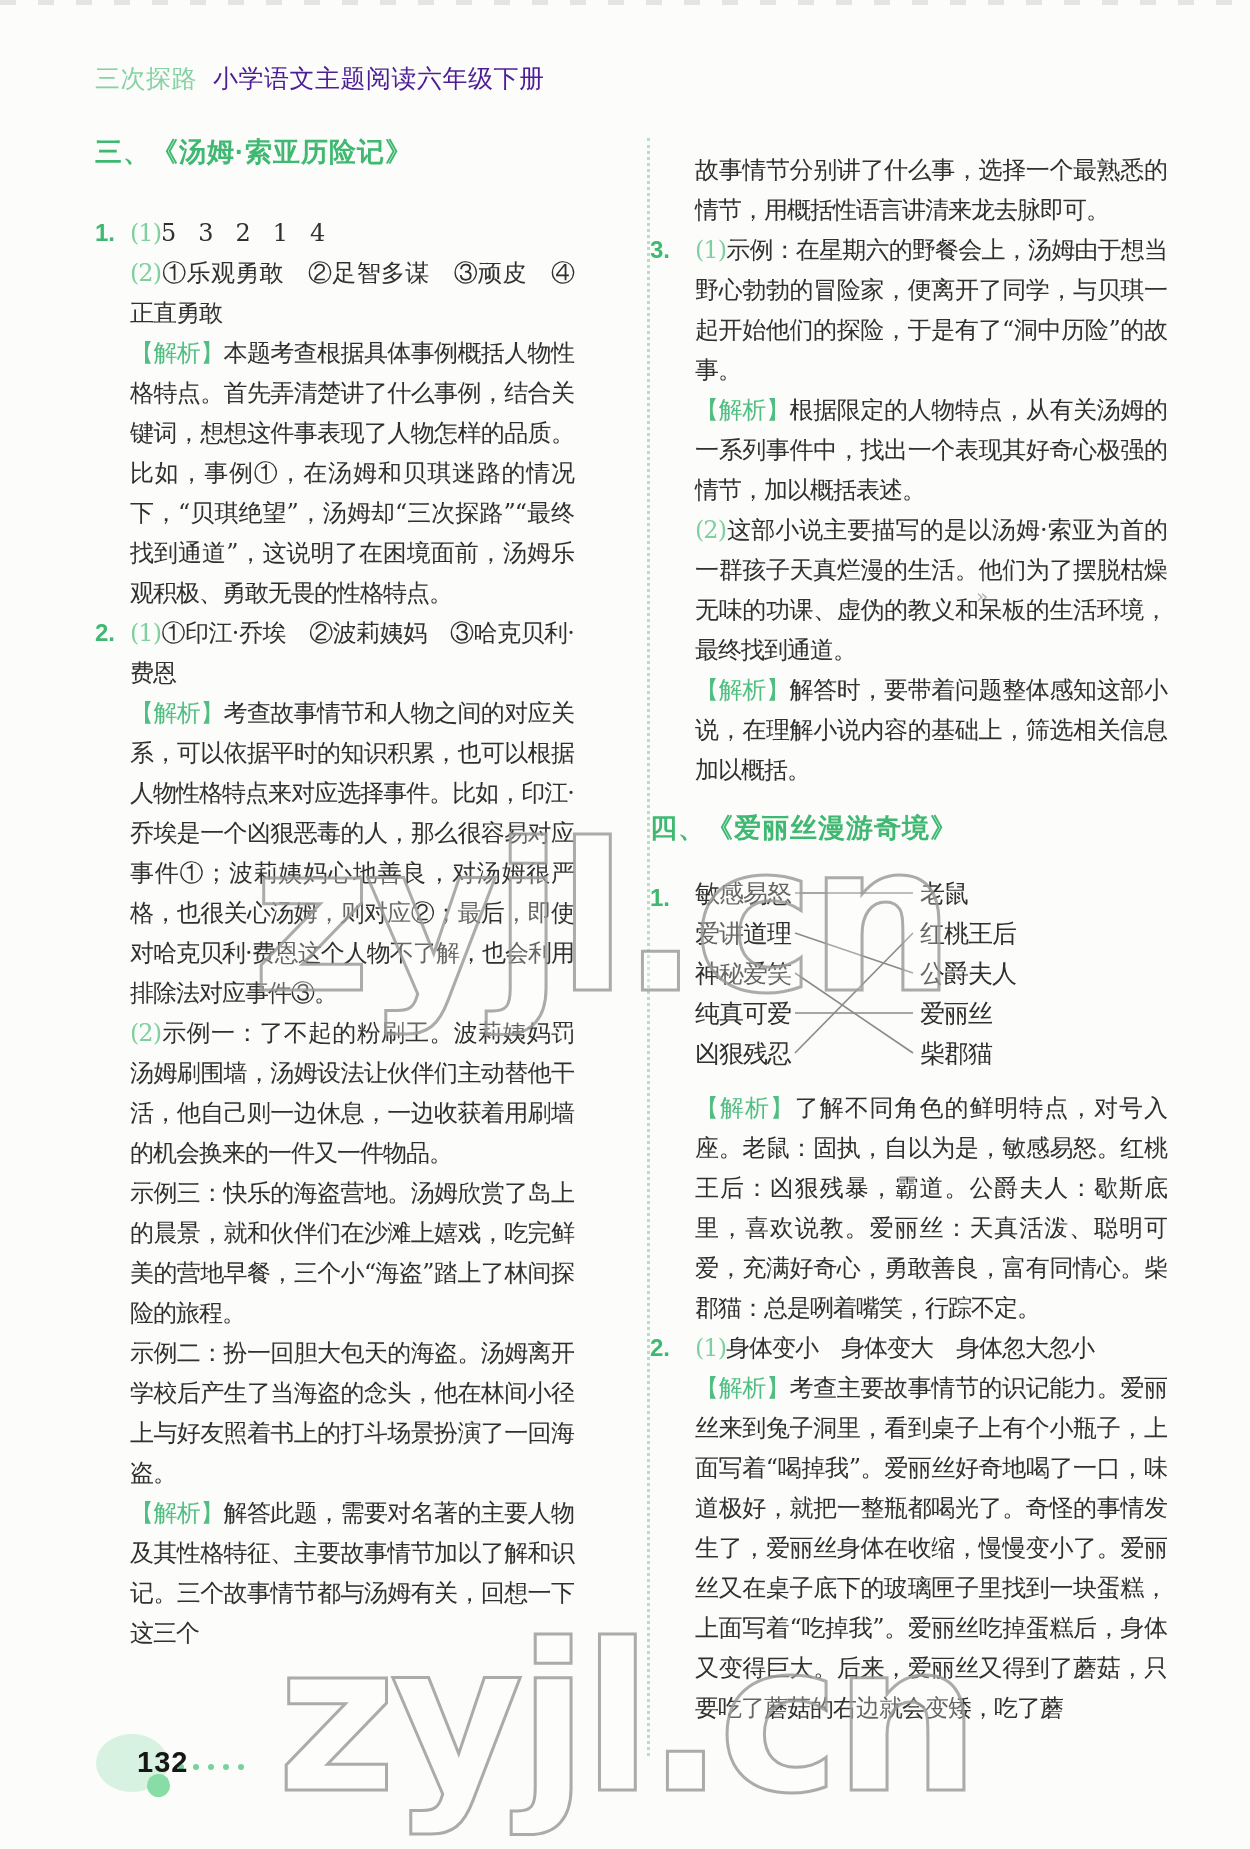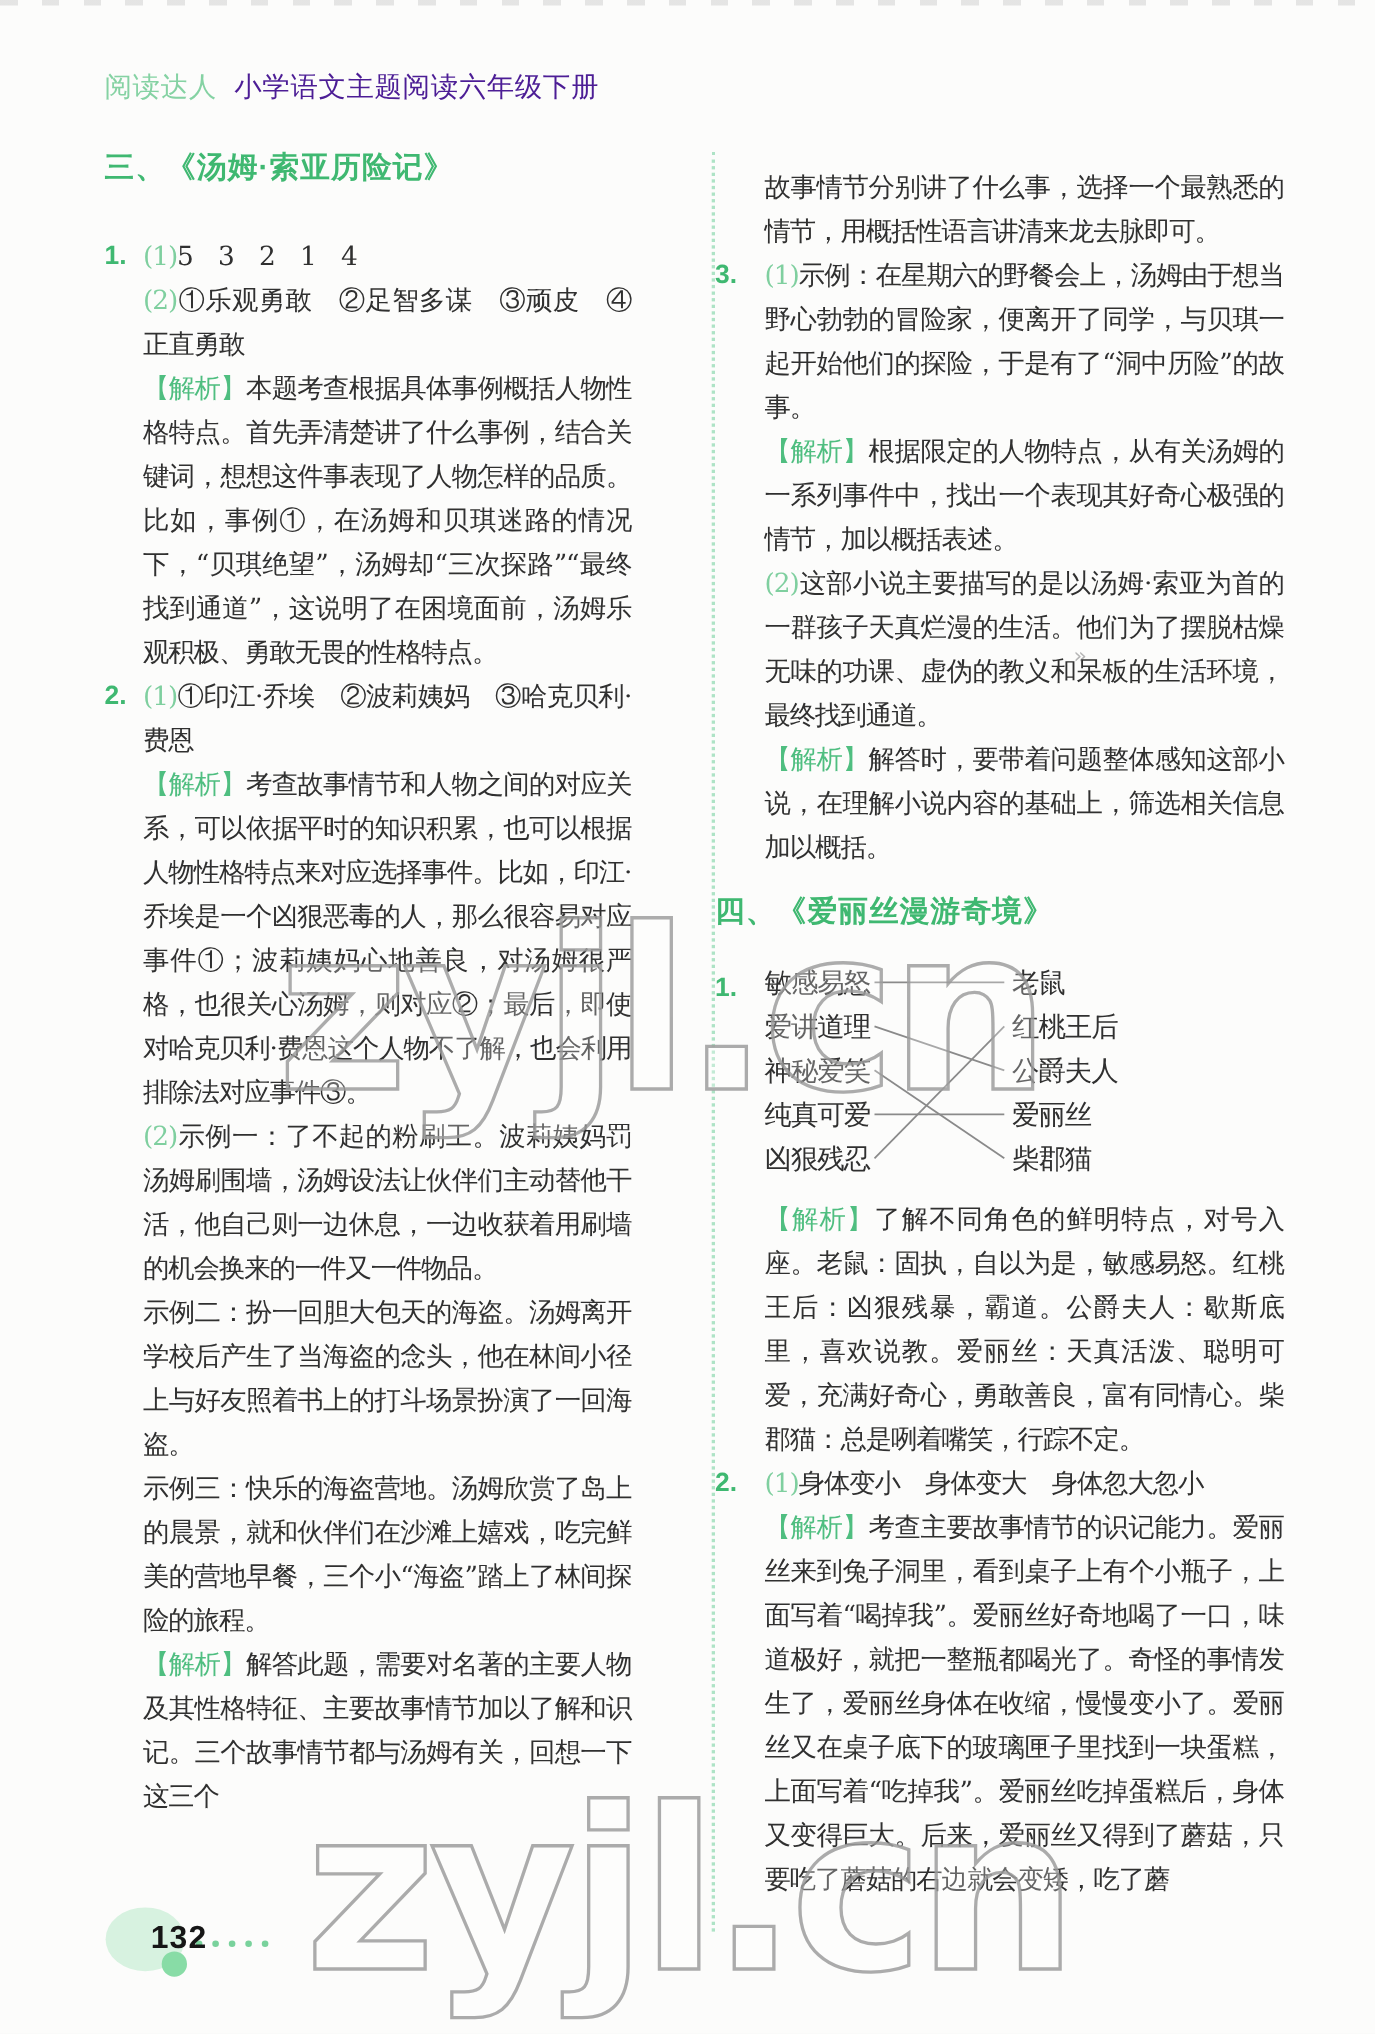--- a/index.html
+++ b/index.html
@@ -65,21 +65,21 @@
   .footer-dots i{width:6px;height:6px;border-radius:50%;background:#79d29c;display:block;}
 </style>
 </head>
 <body>
 
 <div class="page">
 
   <div class="top-edge"></div>
 
   <div class="header">
-    <span class="brand">阅读达人</span><span class="booktitle">小学语文主题阅读六年级下册</span>
+    <span class="brand">三次探路</span><span class="booktitle">小学语文主题阅读六年级下册</span>
   </div>
 
   <div class="divider"></div>
   <span class="scan-mark" style="left:976px;top:584px;">»</span>
 
   <div class="col col-left">
     <h2 class="sec">三、《汤姆·索亚历险记》</h2>
 
     <div class="q">
       <span class="qnum">1.</span>
@@ -89,22 +89,22 @@
         <p><span class="jx">【解析】</span><span>本题考查根据具体事例概括人物性格特点。首先弄清楚讲了什么事例，结合关键词，想想这件事表现了人物怎样的品质。比如，事例①，在汤姆和贝琪迷路的情况下，“贝琪绝望”，汤姆却“三次探路”“最终找到通道”，这说明了在困境面前，汤姆乐观积极、勇敢无畏的性格特点。</span></p>
       </div>
     </div>
 
     <div class="q">
       <span class="qnum">2.</span>
       <div class="qbody">
         <p><span class="subnum">(1)</span><span>①印江·乔埃　②波莉姨妈　③哈克贝利·费恩</span></p>
         <p><span class="jx">【解析】</span><span>考查故事情节和人物之间的对应关系，可以依据平时的知识积累，也可以根据人物性格特点来对应选择事件。比如，印江·乔埃是一个凶狠恶毒的人，那么很容易对应事件①；波莉姨妈心地善良，对汤姆很严格，也很关心汤姆，则对应②；最后，即使对哈克贝利·费恩这个人物不了解，也会利用排除法对应事件③。</span></p>
         <p><span class="subnum">(2)</span><span>示例一：了不起的粉刷工。波莉姨妈罚汤姆刷围墙，汤姆设法让伙伴们主动替他干活，他自己则一边休息，一边收获着用刷墙的机会换来的一件又一件物品。</span></p>
+        <p><span>示例三：快乐的海盗营地。汤姆欣赏了岛上的晨景，就和伙伴们在沙滩上嬉戏，吃完鲜美的营地早餐，三个小“海盗”踏上了林间探险的旅程。</span></p>
         <p><span>示例二：扮一回胆大包天的海盗。汤姆离开学校后产生了当海盗的念头，他在林间小径上与好友照着书上的打斗场景扮演了一回海盗。</span></p>
-        <p><span>示例三：快乐的海盗营地。汤姆欣赏了岛上的晨景，就和伙伴们在沙滩上嬉戏，吃完鲜美的营地早餐，三个小“海盗”踏上了林间探险的旅程。</span></p>
         <p><span class="jx">【解析】</span><span>解答此题，需要对名著的主要人物及其性格特征、主要故事情节加以了解和识记。三个故事情节都与汤姆有关，回想一下这三个</span></p>
       </div>
     </div>
   </div>
 
   <div class="col col-right">
     <p class="cont" style="margin:0;text-align:justify;text-justify:inter-character;word-break:break-all;">故事情节分别讲了什么事，选择一个最熟悉的情节，用概括性语言讲清来龙去脉即可。</p>
 
     <div class="q">
       <span class="qnum">3.</span>

